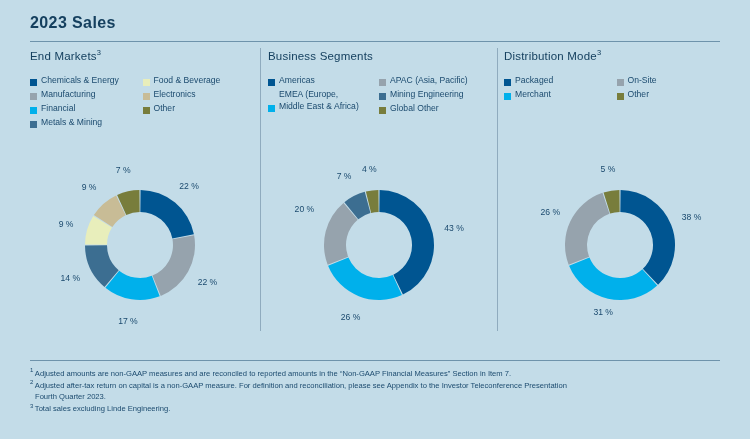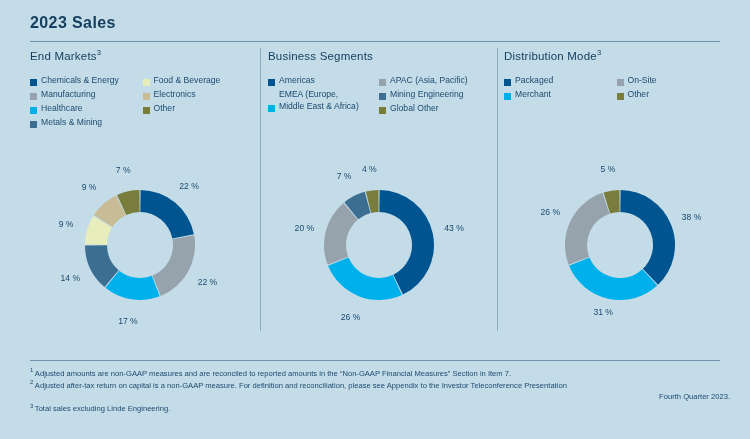--- a/index.html
+++ b/index.html
@@ -147,21 +147,20 @@
   }
   .footnote sup {
     font-size: 6px;
     vertical-align: super;
     line-height: 0;
     margin-right: 1.5px;
   }
   .footnote .cont {
     display: block;
     padding-left: 5px;
-    text-align: right;
   }
 </style>
 </head>
 <body>
 
 <div class="page">
 
   <div class="title">2023 Sales</div>
   <div class="title-rule"></div>
 
@@ -177,21 +176,21 @@
         <div class="legend-item">
           <span class="swatch" style="background:#005591"></span>
           <span class="legend-label">Chemicals &amp; Energy</span>
         </div>
         <div class="legend-item">
           <span class="swatch" style="background:#96a3ad"></span>
           <span class="legend-label">Manufacturing</span>
         </div>
         <div class="legend-item">
           <span class="swatch" style="background:#00b0eb"></span>
-          <span class="legend-label">Healthcare</span>
+          <span class="legend-label">Financial</span>
         </div>
         <div class="legend-item">
           <span class="swatch" style="background:#3c6e91"></span>
           <span class="legend-label">Metals &amp; Mining</span>
         </div>
       </div>
       <div class="legend-col c2">
         <div class="legend-item">
           <span class="swatch" style="background:#e8eebb"></span>
           <span class="legend-label">Food &amp; Beverage</span>
@@ -290,21 +289,21 @@
   <div class="donut-wrap w2">
     <svg class="donut-svg" width="238" height="195" viewBox="0 0 238 195">
         <path d="M 119.57594812639351 50.00301568489683 A 55 55 0 0 1 142.937710465478 154.51753242712064 L 133.36262627928681 134.71051945627238 A 33 33 0 0 0 119.34556887583611 72.00180941093811 Z" fill="#005591"></path>
         <path d="M 141.89544357432206 155.00798599758878 A 55 55 0 0 1 68.07711783545028 125.78124327501567 L 88.44627070127017 117.4687459650094 A 33 33 0 0 0 132.73726614459324 135.00479159855325 Z" fill="#00b0eb"></path>
         <path d="M 67.65307654265389 124.71023722499149 A 55 55 0 0 1 83.49982717518272 62.99121842509468 L 97.69989630510963 79.79473105505681 A 33 33 0 0 0 88.19184592559233 116.8261423349949 Z" fill="#96a3ad"></path>
         <path d="M 84.38737849225896 62.25697211986659 A 55 55 0 0 1 104.76495251936137 51.87407955410124 L 110.45897151161682 73.12444773246074 A 33 33 0 0 0 98.23242709535538 79.35418327191995 Z" fill="#3c6e91"></path>
         <path d="M 105.88065983317809 51.58761460497001 A 55 55 0 0 1 118.42405187360646 50.00301568489683 L 118.65443112416388 72.00180941093811 A 33 33 0 0 0 111.12839589990685 72.952568762982 Z" fill="#787d3c"></path>
       </svg>
   <div class="pct-label" style="left: 194.146px; top: 88.203px;">43 %</div>
       <div class="pct-label" style="left: 90.6544px; top: 176.593px;">26 %</div>
-      <div class="pct-label" style="left: 44.4191px; top: 88px;">20 %</div>
+      <div class="pct-label" style="left: 44.4191px; top: 69px;">20 %</div>
       <div class="pct-label" style="left: 84.0427px; top: 36.3925px;">7 %</div>
       <div class="pct-label" style="left: 109.349px; top: 28.6072px;">4 %</div>
     </div>
   <div class="donut-wrap w3">
     <svg class="donut-svg" width="240" height="195" viewBox="0 0 240 195">
         <path d="M 120.57594812639351 50.00301568489683 A 55 55 0 0 1 158.06787456287236 144.69681254540993 L 142.8407247377234 128.81808752724595 A 33 33 0 0 0 120.34556887583611 72.00180941093811 Z" fill="#005591"></path>
         <path d="M 157.22817833254635 145.48533979158537 A 55 55 0 0 1 69.07711783545028 125.7812432750157 L 89.44627070127018 117.46874596500942 A 33 33 0 0 0 142.3369069995278 129.29120387495124 Z" fill="#00b0eb"></path>
         <path d="M 68.6530765426539 124.71023722499152 A 55 55 0 0 1 102.45723798860612 52.872737449472794 L 109.47434279316367 73.72364246968368 A 33 33 0 0 0 89.19184592559235 116.82614233499491 Z" fill="#96a3ad"></path>
         <path d="M 103.55275642591523 52.51678193160477 A 55 55 0 0 1 119.42405187360646 50.00301568489683 L 119.65443112416388 72.00180941093811 A 33 33 0 0 0 110.13165385554915 73.51006915896286 Z" fill="#787d3c"></path>
       </svg>

